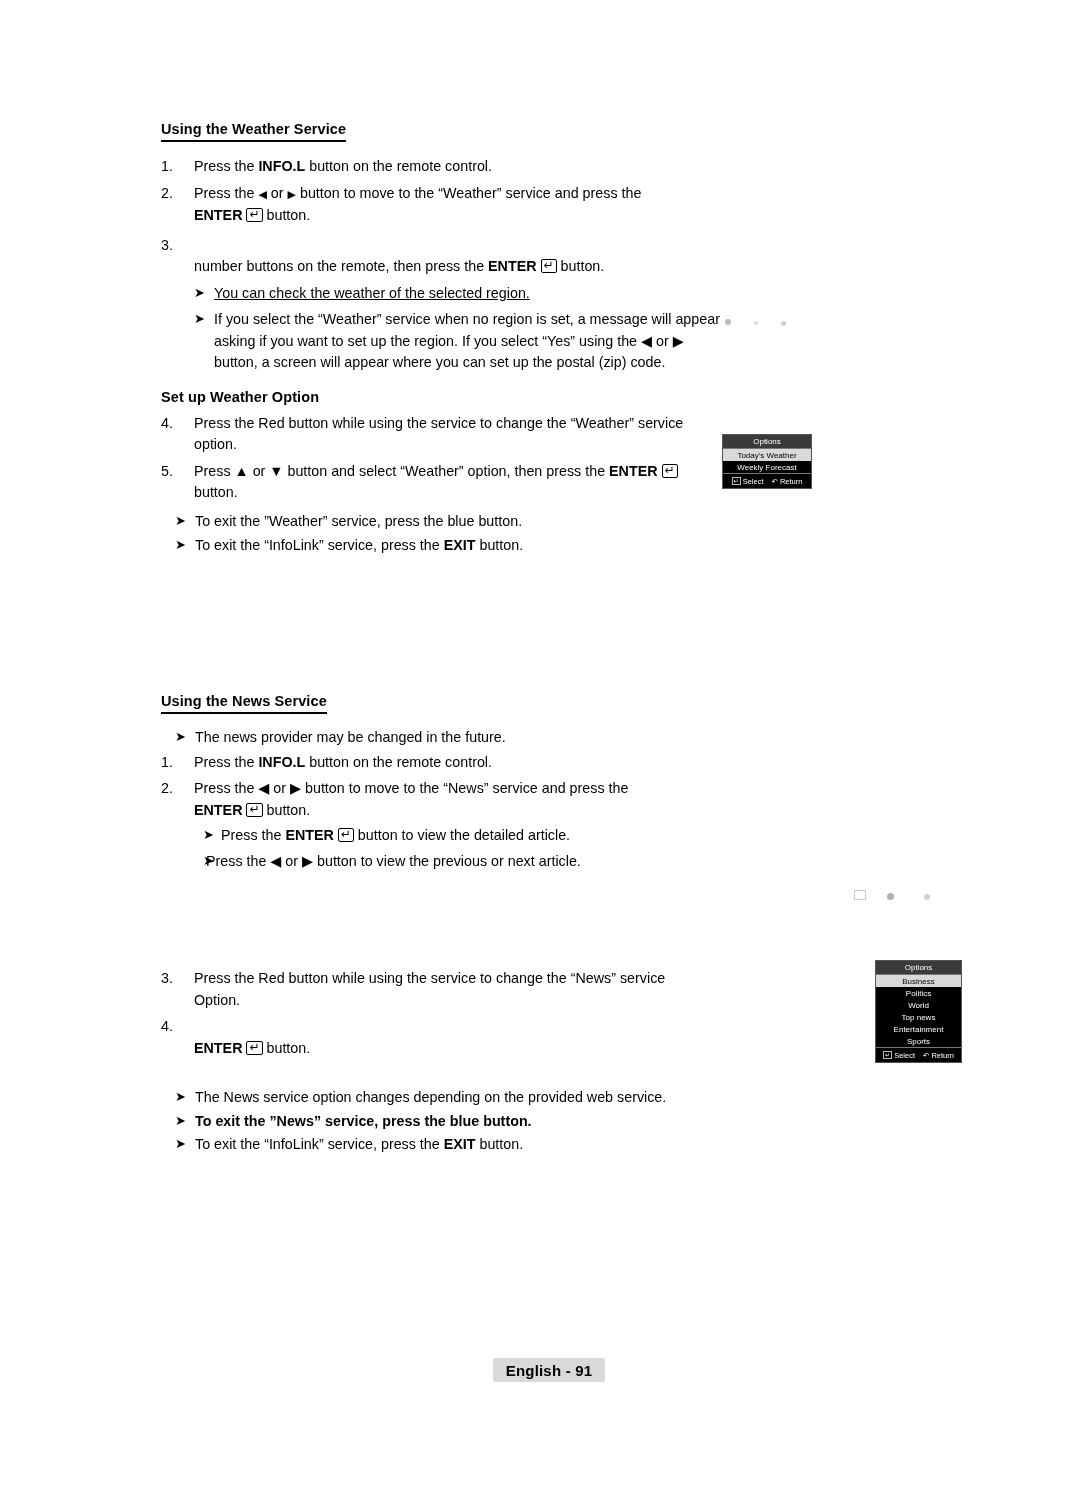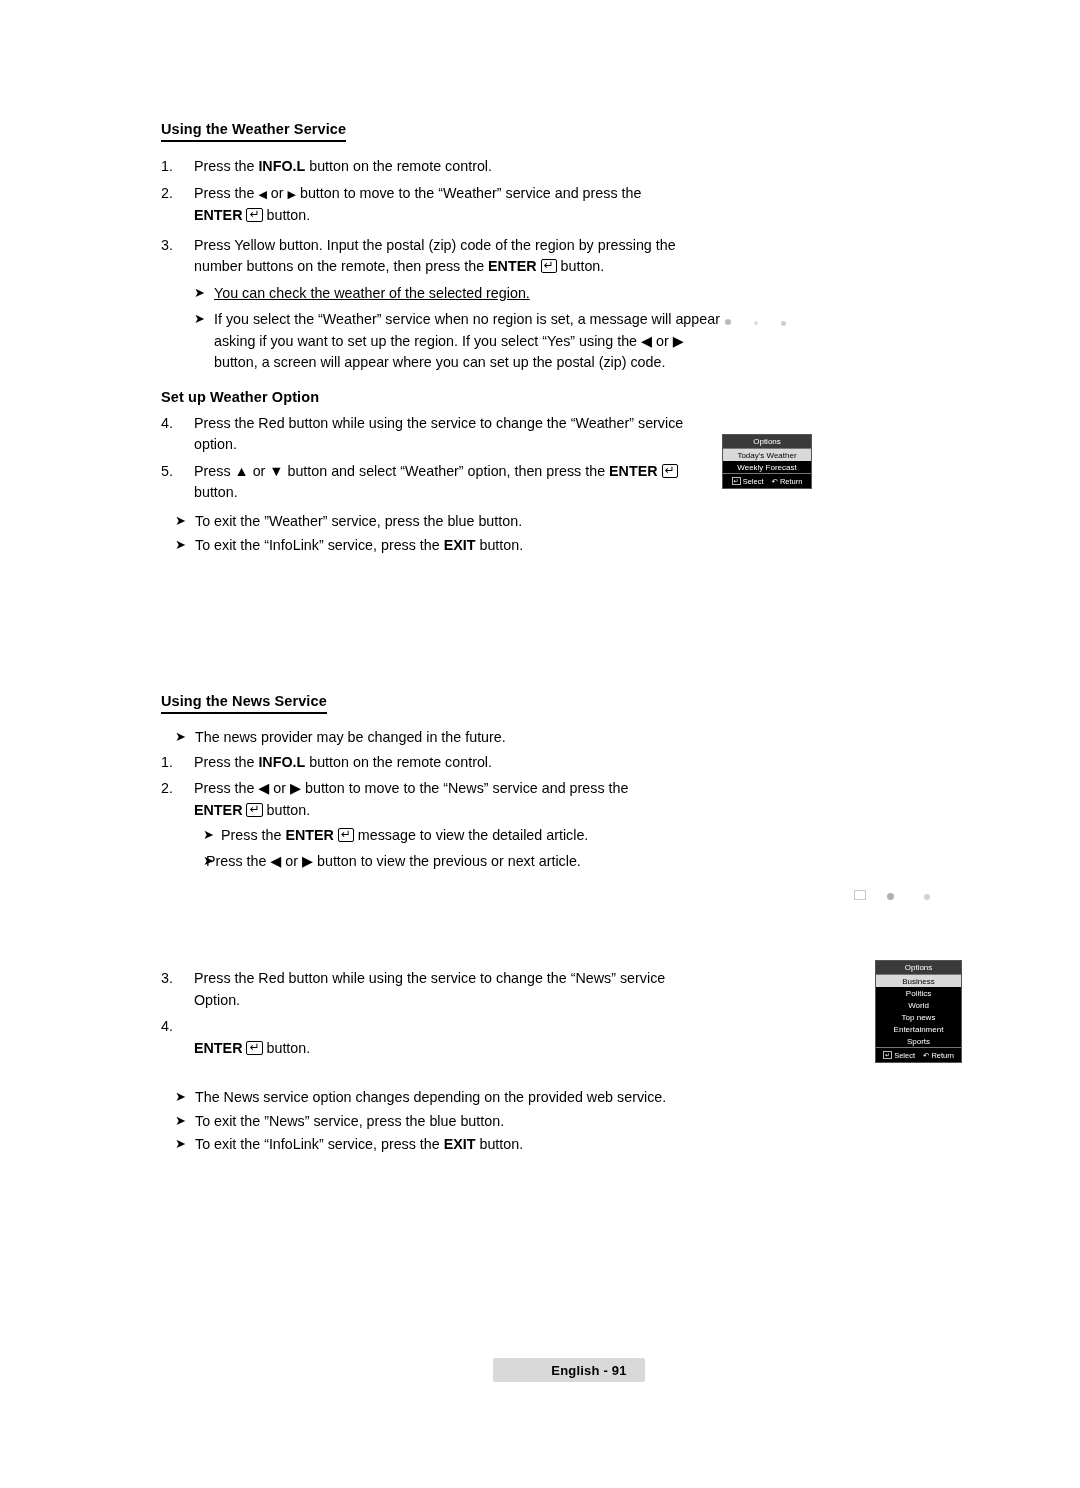--- a/index.html
+++ b/index.html
@@ -154,27 +154,26 @@
 
   
   .footer {
     position: absolute;
     left: 484px;
     top: 1358px;
     width: 112px;
     height: 24px;
     background: #d9d9d9;
     border-radius: 2px;
-    font-size: 13px;
+    font-size: 15px;
     font-weight: bold;
     display: flex;
     align-items: center;
     justify-content: center;
     letter-spacing: 0.2px;
-    padding-left: 40px;
   }
 </style>
 </head>
 <body>
 
 <div class="page">
 
   <div class="col" style="top:120px;">
 
     <h2 class="section">Using the Weather Service</h2>
@@ -189,21 +188,21 @@
       <span class="txt">
         <span>Press the </span><span class="tri">◀</span><span> or </span><span class="tri">▶</span><span> button to move to the “Weather” service and press the</span><br>
         <b>ENTER</b> <span class="ent">↵</span><span> button.</span>
       </span>
     </div>
 
 
     <div class="row" style="margin-top:8px;">
       <span class="num">3.</span>
       <span class="txt">
-        <span>Press Yellow button. Input the postal (zip) code of the region by pressing the</span><br>
+        <br>
         <span>number buttons on the remote, then press the </span><b>ENTER</b> <span class="ent">↵</span><span> button.</span>
       </span>
     </div>
 
     <div class="bullet" style="margin-top:5px; margin-left:33px;">
       <span class="arr">➤</span>
       <span class="txt" style="margin-left:20px;text-decoration:underline;">You can check the weather of the selected region.</span>
     </div>
 
     <div class="bullet" style="margin-top:5px; margin-left:33px;">
@@ -257,21 +256,21 @@
     <div class="row" style="margin-top:5px;">
       <span class="num">2.</span>
       <span class="txt">
         <span>Press the ◀ or ▶ button to move to the “News” service and press the</span><br>
         <b>ENTER</b> <span class="ent">↵</span><span> button.</span>
       </span>
     </div>
 
     <div class="bullet" style="margin-top:4px; margin-left:42px;">
       <span class="arr">➤</span>
-      <span class="txt" style="margin-left:18px;"><span>Press the </span><b>ENTER</b> <span class="ent">↵</span><span> message to view the detailed article.</span></span>
+      <span class="txt" style="margin-left:18px;"><span>Press the </span><b>ENTER</b> <span class="ent">↵</span><span> button to view the detailed article.</span></span>
     </div>
 
     <div class="bullet" style="margin-top:4px; margin-left:42px;">
       <span class="arr">➤</span>
       <span class="txt" style="margin-left:3px;">Press the ◀ or ▶ button to view the previous or next article.</span>
     </div>
   </div>
 
   <div class="col" style="top:968px;">
     <div class="row">
@@ -289,21 +288,21 @@
         <b>ENTER</b> <span class="ent">↵</span><span> button.</span>
       </span>
     </div>
 
     <div class="bullet" style="margin-top:28px; margin-left:14px;">
       <span class="arr">➤</span>
       <span class="txt" style="margin-left:20px;">The News service option changes depending on the provided web service.</span>
     </div>
     <div class="bullet" style="margin-top:2px; margin-left:14px;">
       <span class="arr">➤</span>
-      <span class="txt" style="margin-left:20px;">To exit the ”News” service, press the blue button.</span>
+      <span class="txt" style="margin-left:20px;font-weight:bold;">To exit the ”News” service, press the blue button.</span>
     </div>
     <div class="bullet" style="margin-top:2px; margin-left:14px;">
       <span class="arr">➤</span>
       <span class="txt" style="margin-left:20px;">To exit the “InfoLink” service, press the <b>EXIT</b> button.</span>
     </div>
   </div>
 
   <div>
     <div class="dot" style="left:716px; top:319px; width:6px; height:6px;"></div>
     <div class="dot" style="left:745px; top:321px; width:4px; height:4px; background:#dcdcdc;"></div>

